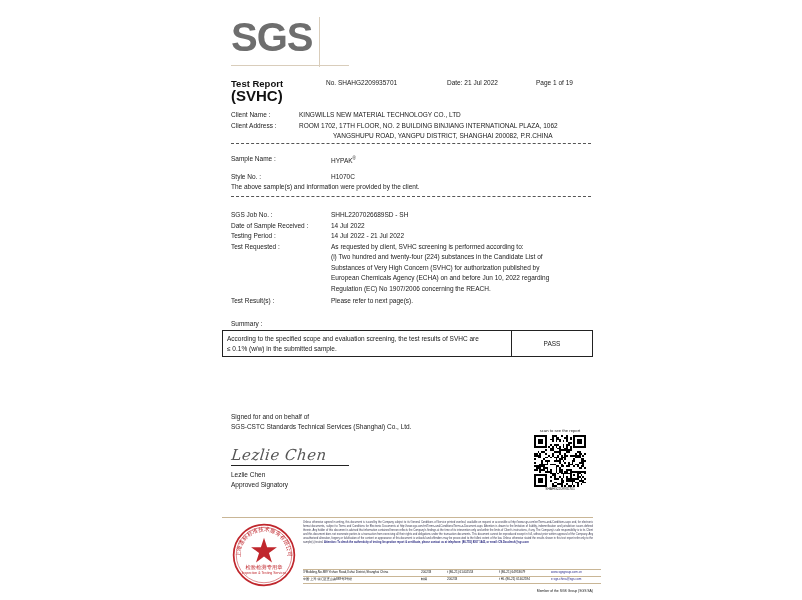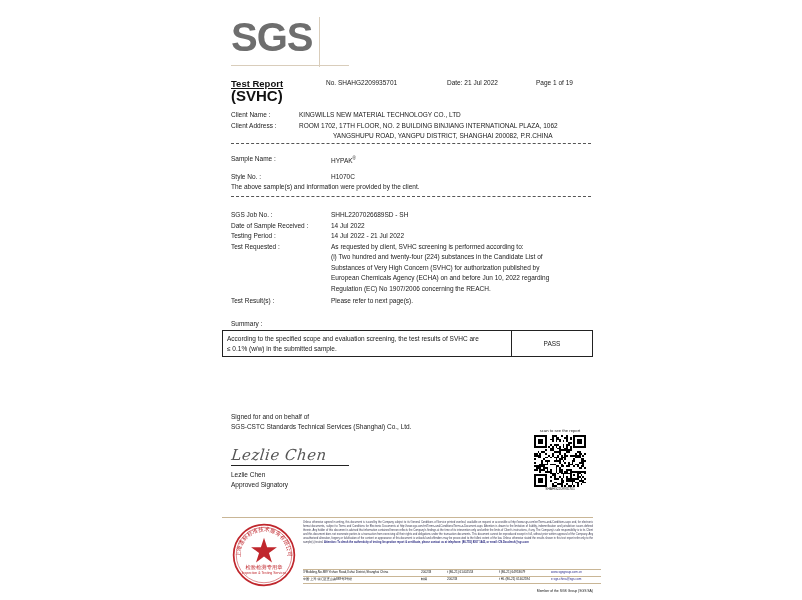--- a/index.html
+++ b/index.html
@@ -71,21 +71,20 @@
     height: 26px;
   }
   .doc-title {
     position: absolute;
     left: 0;
     top: 0;
     font-size: 9.5px;
     font-weight: bold;
     line-height: 12px;
     color: #111;
-    text-decoration: underline;
   }
   .doc-subtitle {
     position: absolute;
     left: 0;
     top: 12px;
     font-size: 15px;
     font-weight: bold;
     line-height: 12px;
     color: #111;
   }

